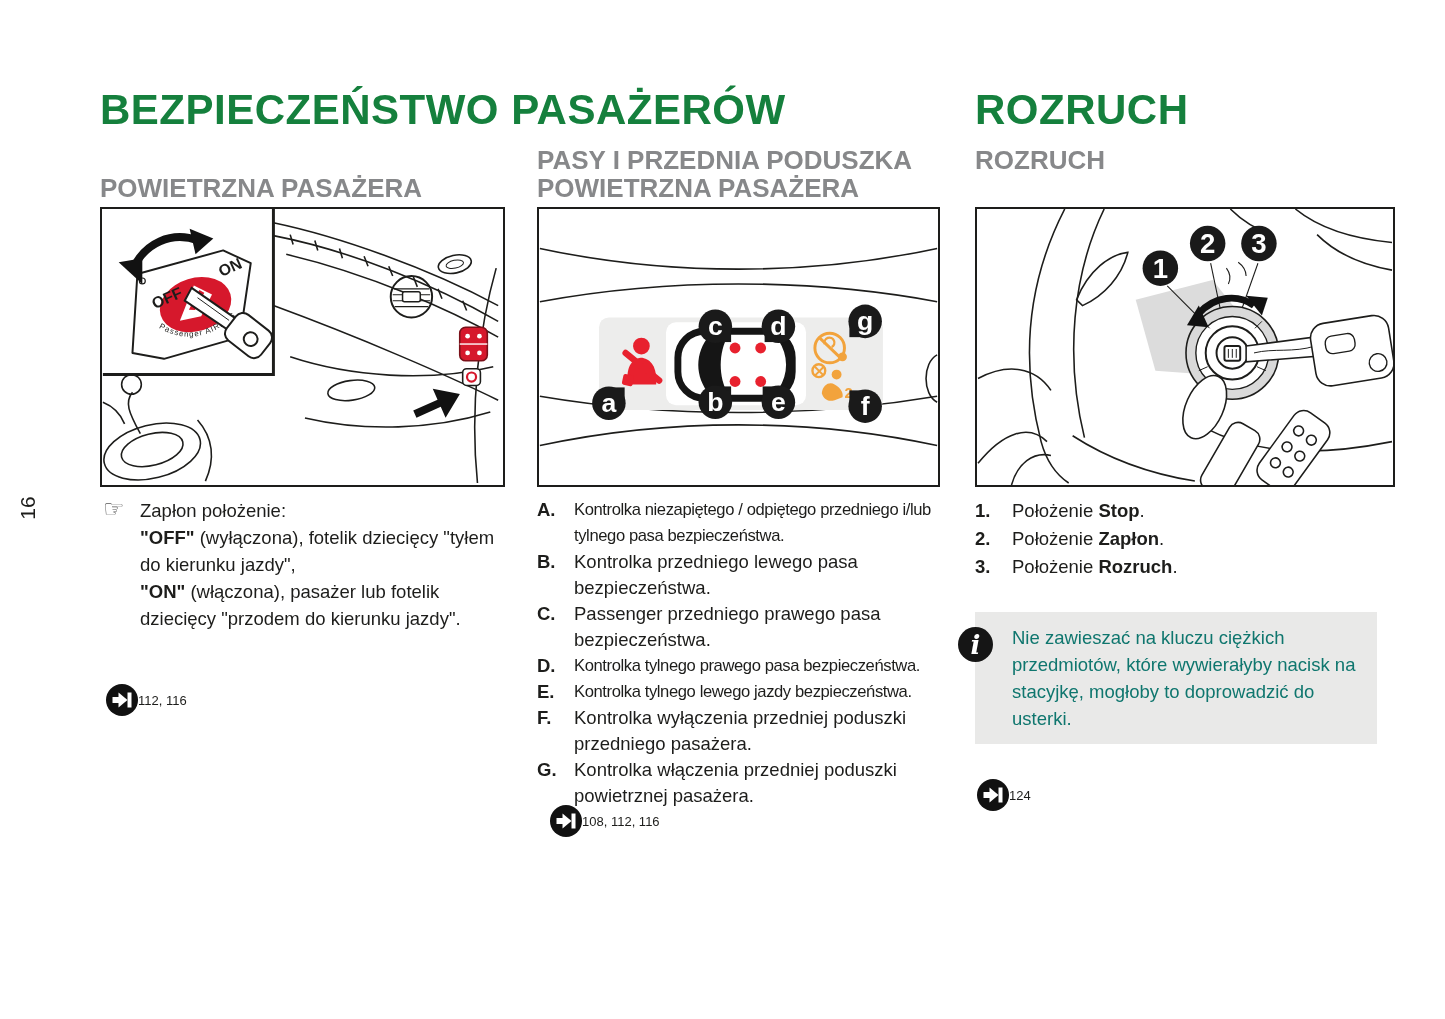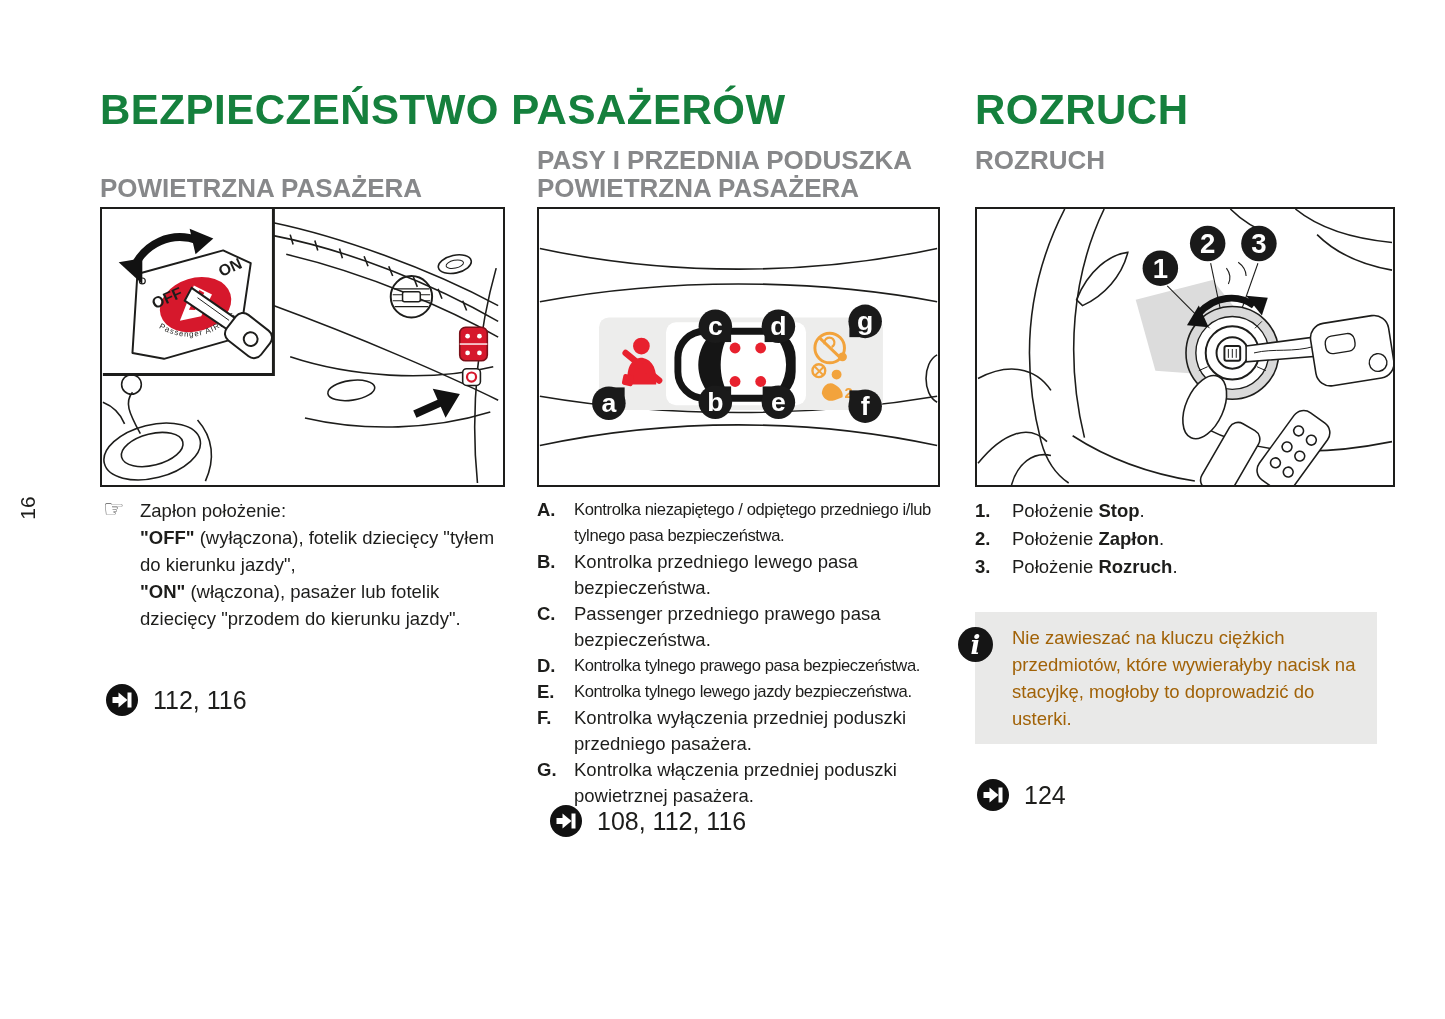--- a/index.html
+++ b/index.html
@@ -31,24 +31,24 @@
   .lead-body p{margin:0;}
 
   .list2{position:absolute;left:537px;top:497px;width:404px;font-size:18.5px;line-height:26px;}
   .list3{position:absolute;left:975px;top:497px;width:420px;font-size:18.5px;line-height:28px;}
   .li{display:flex;}
   .li .key{width:37px;flex:none;font-weight:bold;}
   .li .txt{flex:1;}
   .li.cond .txt{font-size:16.6px;letter-spacing:-0.4px;}
 
   .note{position:absolute;left:975px;top:612px;width:402px;height:132px;background:#e9e9e8;box-sizing:border-box;padding:12px 6px 0 37px;}
-  .note p{margin:0;font-size:18.5px;line-height:27px;color:#a16207;}
+  .note p{margin:0;font-size:18.5px;line-height:27px;color:#0f766e;}
   .note-icon{position:absolute;left:-17px;top:15px;width:35px;height:35px;}
 
-  .ref{position:absolute;display:flex;align-items:center;gap:15px;font-size:25px;color:#1d1d1b;}
+  .ref{position:absolute;display:flex;align-items:center;font-size:13px;color:#1d1d1b;}
   .ref1{left:106px;top:684px;}
   .ref2{left:550px;top:805px;}
   .ref3{left:977px;top:779px;}
   .ref-icon{width:32px;height:32px;flex:none;}
   .ref-icon svg,.note-icon svg{display:block;width:100%;height:100%;}
 </style>
 </head>
 <body>
 
 <div class="page">

